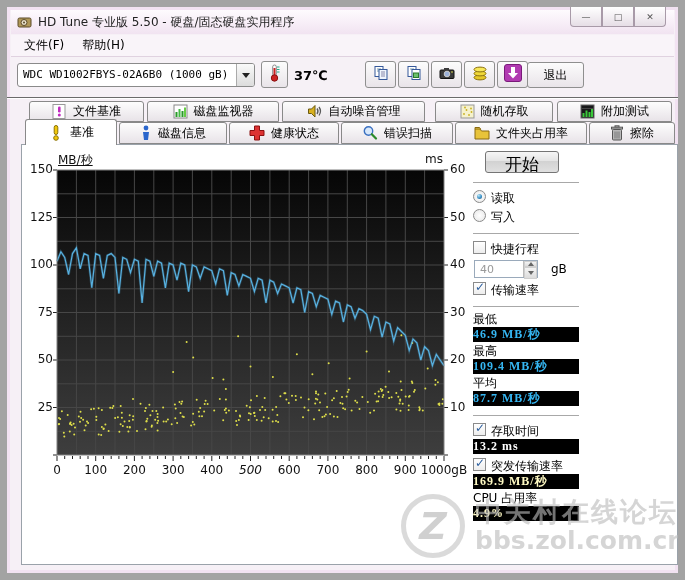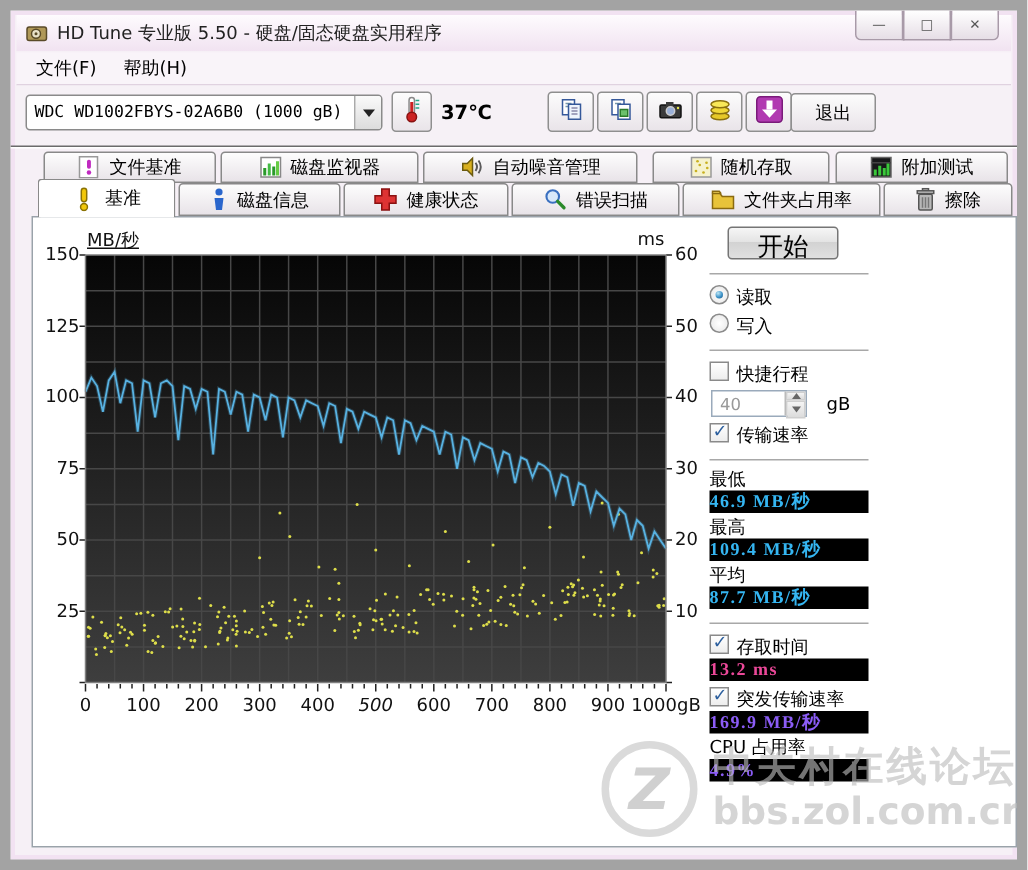--- a/index.html
+++ b/index.html
@@ -74,21 +74,21 @@
   .spin-val{flex:1;color:#999;font-size:11px;padding:2px 0 0 5px}
   .spin-btns{width:13px;display:flex;flex-direction:column;border-left:1px solid #bbb}
   .sb{flex:1;background:linear-gradient(#f4f4f4,#dcdcdc);border:1px solid #cfcfcf;display:flex;
     align-items:center;justify-content:center;padding:0}
   .sb.up::after{content:"";border:3px solid transparent;border-bottom:4px solid #666;margin-top:-3px}
   .sb.dn::after{content:"";border:3px solid transparent;border-top:4px solid #666;margin-top:3px}
   .spin-unit{margin-left:13px}
   .res-label{margin-top:2px;height:14px;line-height:14px}
   .lcd{height:15px;background:#000;color:#f0f0f0;font-family:Liberation Serif, serif;
     font-weight:bold;font-size:12px;line-height:15px;letter-spacing:1px;margin-top:1px}
-  .lcd.cyan{color:#35b6f2}.lcd.yellow{color:#ec4899}.lcd.white{color:#8b5cf6}
+  .lcd.cyan{color:#35b6f2}.lcd.yellow{color:#ffffff}.lcd.white{color:#fef9c3}
   
   .watermark{position:absolute;left:394px;top:487px;display:flex;align-items:center;gap:10px;z-index:10;pointer-events:none}
   .wm-logo{width:54px;height:54px;border:5px solid rgba(188,188,188,.55);border-radius:50%;
     color:rgba(188,188,188,.7);font-size:38px;font-weight:bold;font-style:italic;
     display:flex;align-items:center;justify-content:center}
   .wm-text{color:rgba(188,188,188,.62);font-weight:bold;line-height:1.15}
   .wm-l1{font-size:27px;letter-spacing:2px}
   .wm-l2{font-size:25px}
 </style>
 </head>

